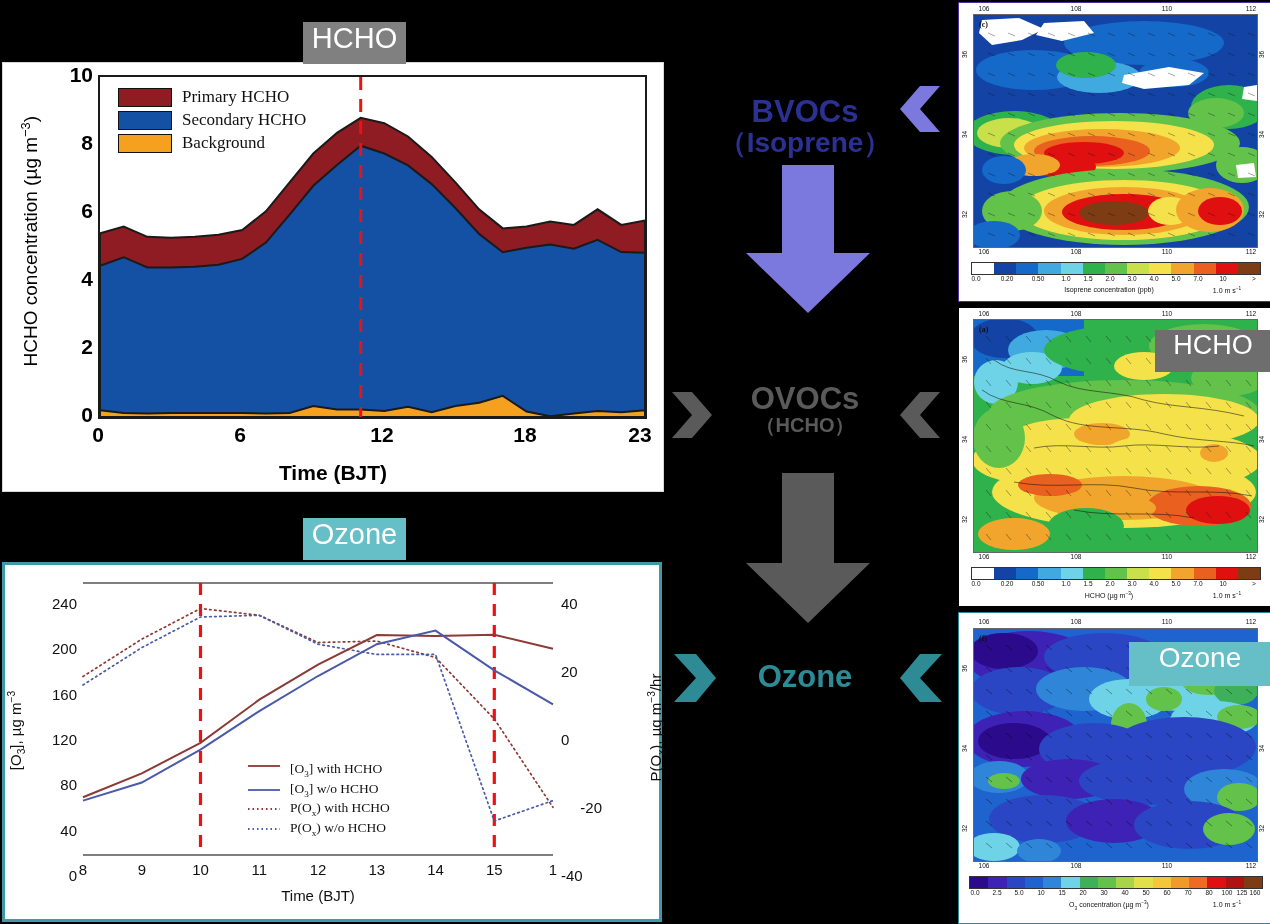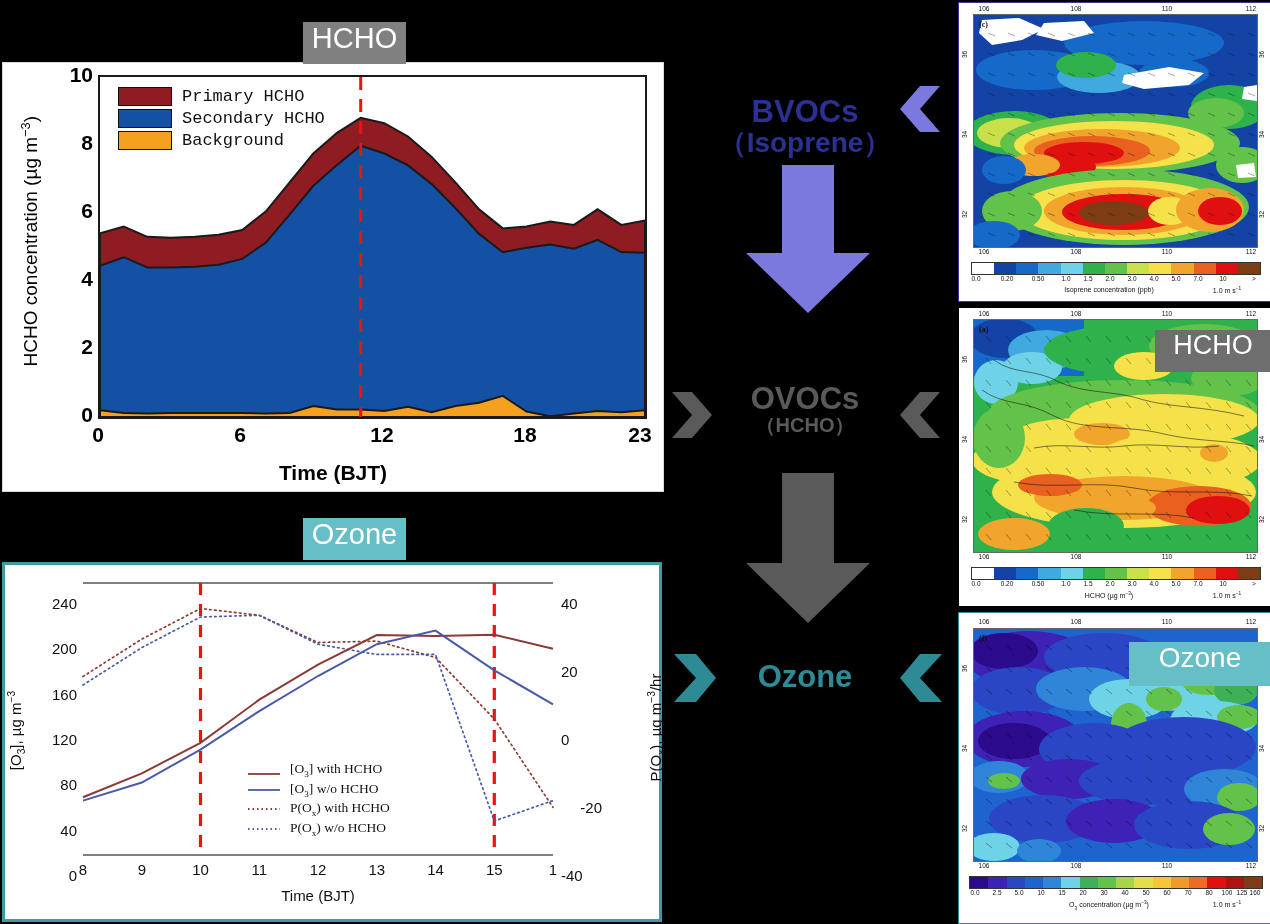--- a/index.html
+++ b/index.html
@@ -19,21 +19,21 @@
   #hcho-ylabel{position:absolute;left:-138px;top:166px;width:330px;text-align:center;
                transform:rotate(-90deg);font-size:19px;color:#000;
                font-family:"Liberation Sans",sans-serif;}
   #hcho-xlabel{position:absolute;left:0;bottom:6px;width:100%;text-align:center;
                font-size:21px;font-weight:bold;color:#000;}
   .hc-ytick{position:absolute;right:0;transform:translateY(-50%);font-size:21px;
             font-weight:bold;color:#000;text-align:right;width:30px;}
   .hc-xtick{position:absolute;top:4px;transform:translateX(-50%);font-size:21px;
             font-weight:bold;color:#000;}
   .lg-swatch{width:52px;height:17px;border:1.4px solid #111;}
-  .lg-text{font-family:Liberation Mono, monospace;font-size:17px;color:#111;}
+  .lg-text{font-family:Liberation Serif, serif;font-size:17px;color:#111;}
 
   
   #ozone-panel{left:2px;top:562px;width:660px;height:360px;background:#fff;
                border:3px solid #3f9aa3;box-sizing:border-box;}
   .oz-ytick{position:absolute;transform:translateY(-50%);font-size:15px;color:#111;
             text-align:right;margin-top:20px;}
   .oz-xtick{position:absolute;transform:translateX(-50%);font-size:15px;color:#111;}
   .oz-legtext{font-family:"Liberation Serif",serif;font-size:13.5px;color:#111;
               white-space:nowrap;}
 
@@ -145,21 +145,21 @@
       <polyline fill="none" stroke="#8b3a35" stroke-width="1.7" stroke-dasharray="1.6,3.4" stroke-linecap="round" points="0,93.5 58.8,56.1 117.5,25.5 176.3,32.3 235,59.5 293.8,58.1 352.5,74.5 411.3,136 470,224.4"></polyline>
 
       <polyline fill="none" stroke="#4a5aa8" stroke-width="1.7" stroke-dasharray="1.6,3.4" stroke-linecap="round" points="0,102 58.8,64.6 117.5,34 176.3,32.3 235,61.2 293,71.4 352.5,71.4 411.3,238 470,217.6"></polyline>
 
       <polyline fill="none" stroke="#8b3a35" stroke-width="2" points="0,214.2 58.8,190.4 117.5,159.8 176.3,116.7 235,81.6 293.8,52.1 352.5,52.9 411.3,51.7 470,65.7"></polyline>
 
       <polyline fill="none" stroke="#4a5aa8" stroke-width="2" points="0,217.6 58.8,199.5 117.5,166.6 176.3,128.1 235,93 293.8,61.2 352.5,47.6 411.3,87.3 470,121.3"></polyline>
     </svg>
 
     <div class="abs" style="left:164px;top:178px;">
-      <div style="display:flex;align-items:flex-end;gap:9px;margin-bottom:2px;">
+      <div style="display:flex;align-items:flex-start;gap:9px;margin-bottom:2px;">
         <svg width="34" height="10">
             <line x1="1" y1="5" x2="33" y2="5" stroke="#8b3a35" stroke-width="1.8"></line>
           </svg>
         <span class="oz-legtext">[O<sub>3</sub>] with HCHO</span>
       </div>
       <div style="display:flex;align-items:center;gap:9px;margin-bottom:2px;">
         <svg width="34" height="10">
             <line x1="1" y1="5" x2="33" y2="5" stroke="#4a5aa8" stroke-width="1.8"></line>
           </svg>
         <span class="oz-legtext">[O<sub>3</sub>] w/o HCHO</span>

